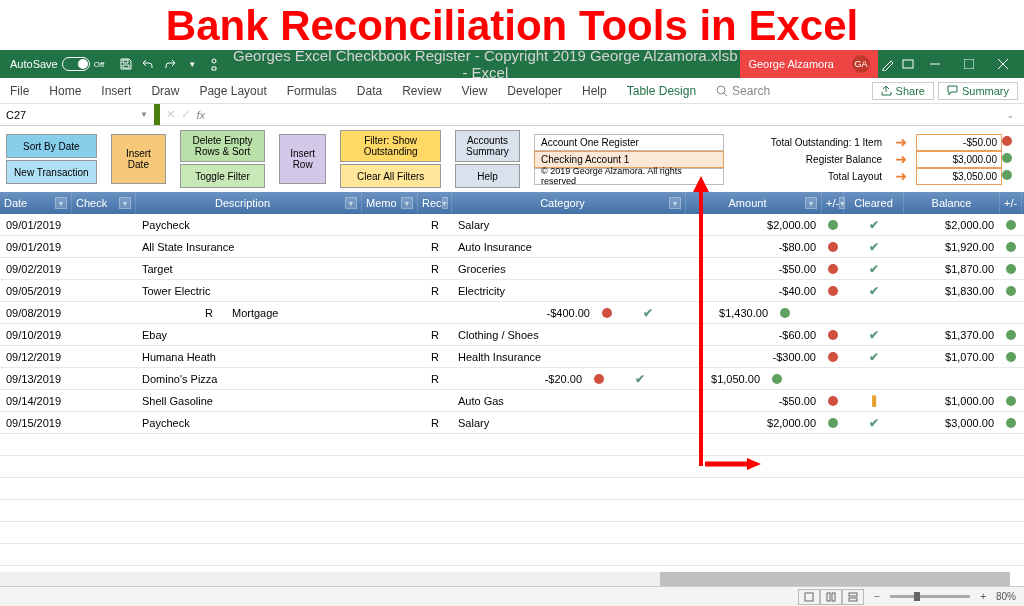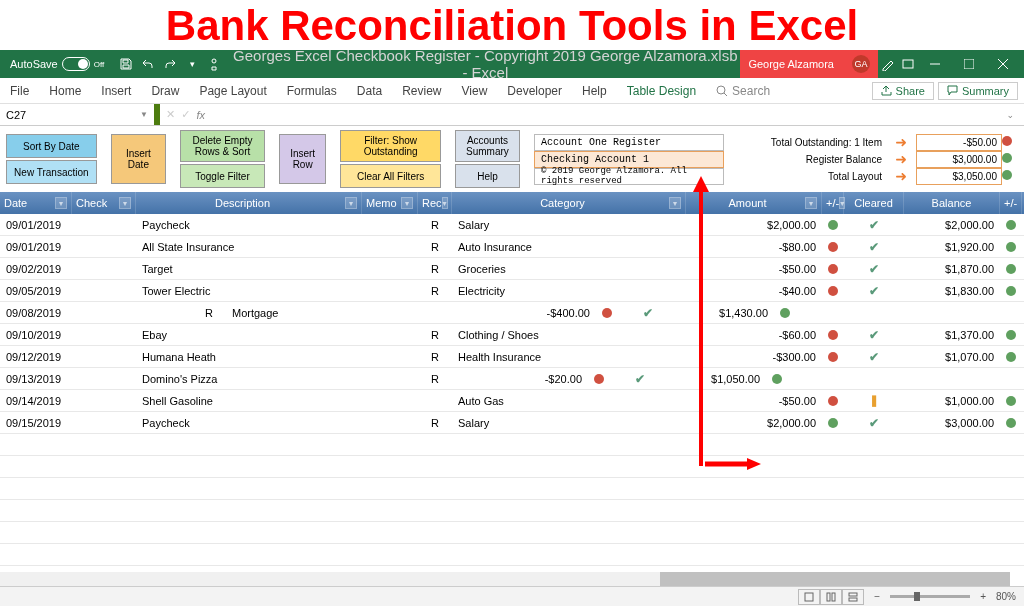--- a/index.html
+++ b/index.html
@@ -35,21 +35,21 @@
 .blue2 { background:#b0e0f5; }
 .orange { background:#f5c87a; width:56px; height:50px; }
 .green1 { background:#b8e0a8; }
 .green2 { background:#c8e8b8; }
 .purple { background:#d4c8e8; width:48px; height:50px; }
 .yellow1 { background:#ffd966; }
 .yellow2 { background:#ffe699; }
 .gray1 { background:#d9e1ec; }
 .gray2 { background:#d9e1ec; }
 .info-col { display:flex; flex-direction:column; flex:0 0 190px; }
-.info-cell { border:1px solid #bbb; padding:3px 6px; font-size:10px; height:17px; display:flex; align-items:center;font-family:Liberation Mono, monospace; }
+.info-cell { border:1px solid #bbb; padding:3px 6px; font-size:10px; height:17px; display:flex; align-items:center; }
 .info-cell.highlight { background:#fce8d6; border-color:#e8a05c; }
 .summary-col { display:flex; flex-direction:column; margin-left:auto; }
 .summary-row { display:flex; align-items:center; height:17px; font-size:10px; }
 .summary-label { width:150px; text-align:right; padding-right:4px; }
 .summary-arrow { width:30px; text-align:center; color:#ed7d31; font-size:14px; }
 .summary-val { width:86px; text-align:right; border:1px solid #e8a05c; padding:1px 4px; height:100%; display:flex; align-items:center; justify-content:flex-end; }
 .summary-dot { width:16px; }
 .table-header { background:#4472a8; background:linear-gradient(#6a92c2,#4472a8); color:#fff; height:22px; display:flex; align-items:center; font-size:11px; }
 .th { padding:0 4px; display:flex; align-items:center; justify-content:space-between; height:100%; border-right:1px solid rgba(255,255,255,0.15); }
 .th .dd { font-size:8px; opacity:0.7; background:rgba(255,255,255,0.25); width:12px; height:12px; display:flex; align-items:center; justify-content:center; border:1px solid rgba(255,255,255,0.4); }

